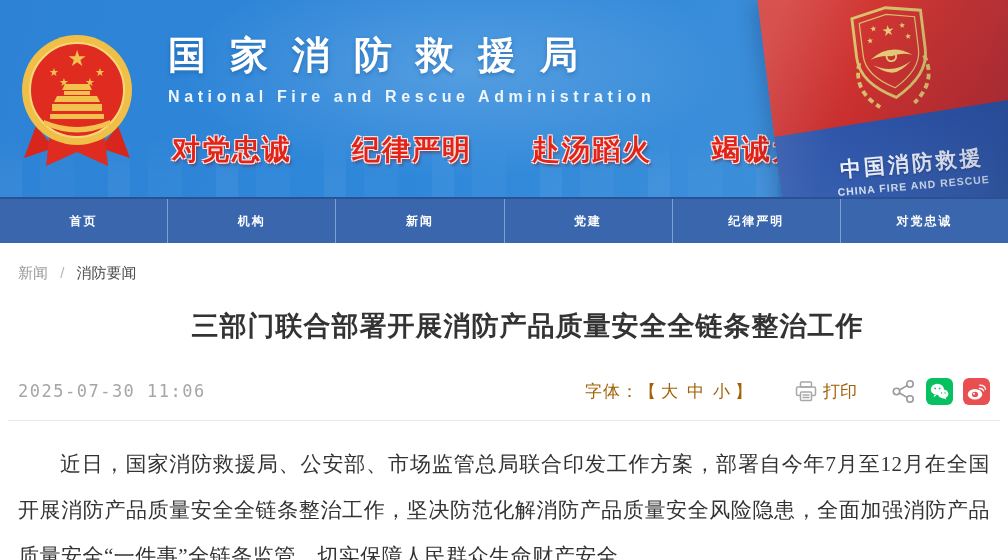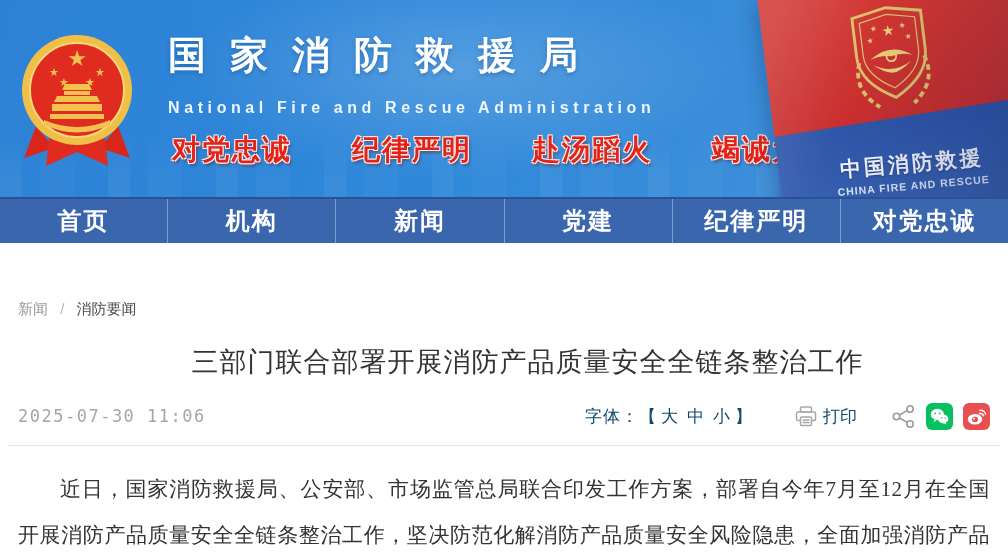--- a/index.html
+++ b/index.html
@@ -16,56 +16,56 @@
                repeating-linear-gradient(90deg, rgba(255,255,255,.10) 0 22px, rgba(255,255,255,0) 22px 40px,
                                          rgba(255,255,255,.06) 40px 74px, rgba(255,255,255,0) 74px 108px);
              -webkit-mask-image:linear-gradient(180deg,transparent,black 70%);
              mask-image:linear-gradient(180deg,transparent,black 70%); }
 
   .emblem { position:absolute; left:20px; top:28px; width:114px; height:144px; }
 
   .brand { position:absolute; left:168px; top:30px; }
   .brand-title { color:#ffffff; font-size:38px; font-weight:bold; letter-spacing:24px; white-space:nowrap;
                  text-shadow:0 2px 4px rgba(10,60,120,.35); }
-  .brand-sub { margin-top:18px; color:#eef6fe; font-size:16px; font-weight:600; letter-spacing:4.6px; white-space:nowrap; }
+  .brand-sub { margin-top:7px; color:#eef6fe; font-size:16px; font-weight:600; letter-spacing:4.6px; white-space:nowrap; }
   .slogan { position:absolute; left:172px; top:131px; font-family:"Liberation Serif","DejaVu Serif",serif;
             font-size:28px; font-weight:bold; letter-spacing:2px; white-space:nowrap; color:#e2231a;
             text-shadow:-1px -1px 0 #ffe9e2, 1px -1px 0 #ffe9e2, -1px 1px 0 #ffe9e2, 1px 1px 0 #ffe9e2,
                         2px 3px 3px rgba(120,10,10,.45); }
 
   
   .flag { position:absolute; right:-28px; top:-22px; width:266px; height:232px; transform:rotate(-7deg);
           background:linear-gradient(178deg,#d23733 0%, #c92f2e 59%, #2e55a9 59.5%, #3a64b4 100%);
           box-shadow:-6px 8px 18px rgba(20,40,90,.25); }
   .flag::after { content:""; position:absolute; inset:0;
                  background:linear-gradient(115deg, rgba(255,255,255,.14) 8%, rgba(255,255,255,0) 35%,
                                             rgba(10,25,70,.18) 80%, rgba(10,25,70,.38) 100%); }
   .flag-shield { position:absolute; left:78px; top:24px; }
   .flag-text { position:absolute; left:0; bottom:18px; width:100%; text-align:center; transform:rotate(2deg); }
   .flag-name { color:#f2f6ff; font-size:21px; font-weight:bold; letter-spacing:3px; text-shadow:0 1px 2px rgba(0,0,40,.3); }
   .flag-name-en { margin-top:2px; color:rgba(240,246,255,.9); font-size:10.5px; font-weight:bold; letter-spacing:1px; }
 
   
   .nav { display:flex; width:1008px; height:46px; background:#3a66ae; border-top:2px solid #2b5093; }
   .nav-item { flex:1; display:flex; align-items:center; justify-content:center; cursor:pointer;
-              color:#ffffff; font-size:24px; font-weight:bold; letter-spacing:2px;
+              color:#ffffff; font-size:12px; font-weight:bold; letter-spacing:2px;
               border-left:1px solid rgba(170,198,235,.6); }
   .nav-item:first-child { border-left:none; }
 
   
-  .breadcrumb { padding:21px 18px 0; font-size:15px; color:#9a9a9a;margin-top:36px; }
+  .breadcrumb { padding:21px 18px 0; font-size:15px; color:#9a9a9a; }
   .breadcrumb .sep { margin:0 8px; color:#b5b5b5; }
   .breadcrumb .current { color:#4c4c4c; }
 
   
-  .article-title { margin-top:25px; text-align:center; color:#333; font-size:27px; font-weight:normal; letter-spacing:1px;padding-left:47px; }
-
-  .meta-row { display:flex; align-items:center; justify-content:space-between; padding:0 18px; margin-top:22px; height:28px; }
+  .article-title { margin-top:25px; text-align:center; color:#333; font-size:27px; font-weight:bold; letter-spacing:1px;padding-left:47px; }
+
+  .meta-row { display:flex; align-items:center; justify-content:space-between; padding:0 18px; margin-top:33px; height:28px; }
   .date { color:#a6a6a6; font-size:17px; letter-spacing:1.5px; font-family:"DejaVu Sans Mono","Liberation Mono",monospace; }
-  .tools { display:flex; align-items:center; color:#0c4a6e; font-size:17px; }
+  .tools { display:flex; align-items:center; color:#a16207; font-size:17px; }
   .font-ctrl { display:flex; align-items:center; letter-spacing:1px; }
   .font-size-opt { margin:0 4px; cursor:pointer; }
   .print-group { display:flex; align-items:center; margin-left:42px; cursor:pointer;text-align:center; }
   .print-group svg { margin-right:6px; }
   .share-btn { margin-left:34px; cursor:pointer; display:flex; align-items:center; }
   .sns { width:27px; height:27px; border-radius:6px; margin-left:10px; cursor:pointer;
          display:flex; align-items:center; justify-content:center; }
   .sns.wechat { background:#07C160; }
   .sns.weibo  { background:#E94F51; }
 

